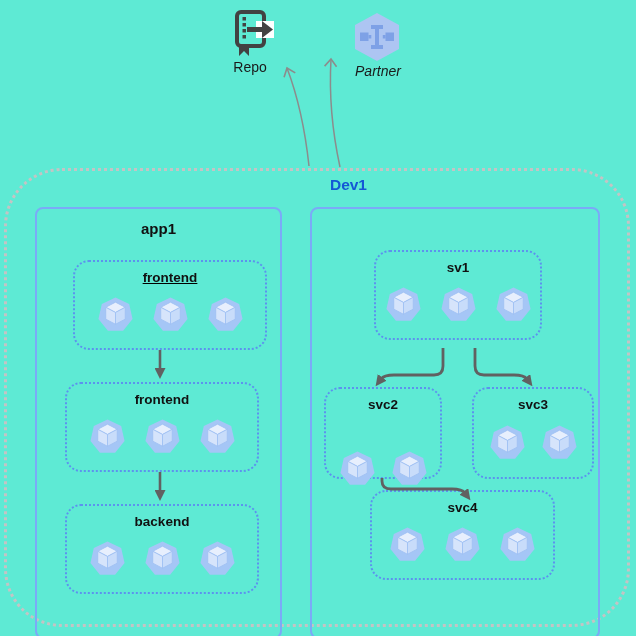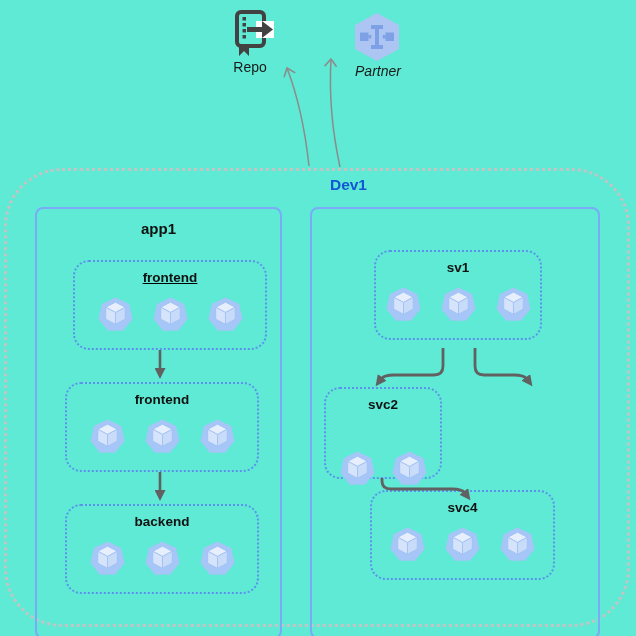--- a/index.html
+++ b/index.html
@@ -212,20 +212,38 @@
 
   <svg width="37" height="35" viewBox="0 0 36 34">
     <polygon points="18,0.5 31.3,6.9 34.6,21.3 25.4,32.8 10.6,32.8 1.4,21.3 4.7,6.9" fill="#a5c6f6"></polygon>
     <polygon points="18,5 27.5,10 18,15 8.5,10" fill="#e7effd" stroke="#9fc0f3" stroke-width="0.8"></polygon>
     <polygon points="8.5,10 18,15 18,26.5 8.5,21.5" fill="#d6e4fb" stroke="#9fc0f3" stroke-width="0.8"></polygon>
     <polygon points="27.5,10 18,15 18,26.5 27.5,21.5" fill="#c8dcfa" stroke="#9fc0f3" stroke-width="0.8"></polygon>
   </svg>
 </div>
     </div>
 
+    <div id="svc-svc3" class="svc-box pods-2">
+      <div class="svc-label">svc3</div>
+      <div class="pod-row">
+  <svg width="37" height="35" viewBox="0 0 36 34">
+    <polygon points="18,0.5 31.3,6.9 34.6,21.3 25.4,32.8 10.6,32.8 1.4,21.3 4.7,6.9" fill="#a5c6f6"></polygon>
+    <polygon points="18,5 27.5,10 18,15 8.5,10" fill="#e7effd" stroke="#9fc0f3" stroke-width="0.8"></polygon>
+    <polygon points="8.5,10 18,15 18,26.5 8.5,21.5" fill="#d6e4fb" stroke="#9fc0f3" stroke-width="0.8"></polygon>
+    <polygon points="27.5,10 18,15 18,26.5 27.5,21.5" fill="#c8dcfa" stroke="#9fc0f3" stroke-width="0.8"></polygon>
+  </svg>
+
+  <svg width="37" height="35" viewBox="0 0 36 34">
+    <polygon points="18,0.5 31.3,6.9 34.6,21.3 25.4,32.8 10.6,32.8 1.4,21.3 4.7,6.9" fill="#a5c6f6"></polygon>
+    <polygon points="18,5 27.5,10 18,15 8.5,10" fill="#e7effd" stroke="#9fc0f3" stroke-width="0.8"></polygon>
+    <polygon points="8.5,10 18,15 18,26.5 8.5,21.5" fill="#d6e4fb" stroke="#9fc0f3" stroke-width="0.8"></polygon>
+    <polygon points="27.5,10 18,15 18,26.5 27.5,21.5" fill="#c8dcfa" stroke="#9fc0f3" stroke-width="0.8"></polygon>
+  </svg>
+</div>
+    </div>
 
     <div id="svc-svc4" class="svc-box">
       <div class="svc-label">svc4</div>
       <div class="pod-row">
   <svg width="37" height="35" viewBox="0 0 36 34">
     <polygon points="18,0.5 31.3,6.9 34.6,21.3 25.4,32.8 10.6,32.8 1.4,21.3 4.7,6.9" fill="#a5c6f6"></polygon>
     <polygon points="18,5 27.5,10 18,15 8.5,10" fill="#e7effd" stroke="#9fc0f3" stroke-width="0.8"></polygon>
     <polygon points="8.5,10 18,15 18,26.5 8.5,21.5" fill="#d6e4fb" stroke="#9fc0f3" stroke-width="0.8"></polygon>
     <polygon points="27.5,10 18,15 18,26.5 27.5,21.5" fill="#c8dcfa" stroke="#9fc0f3" stroke-width="0.8"></polygon>
   </svg>

